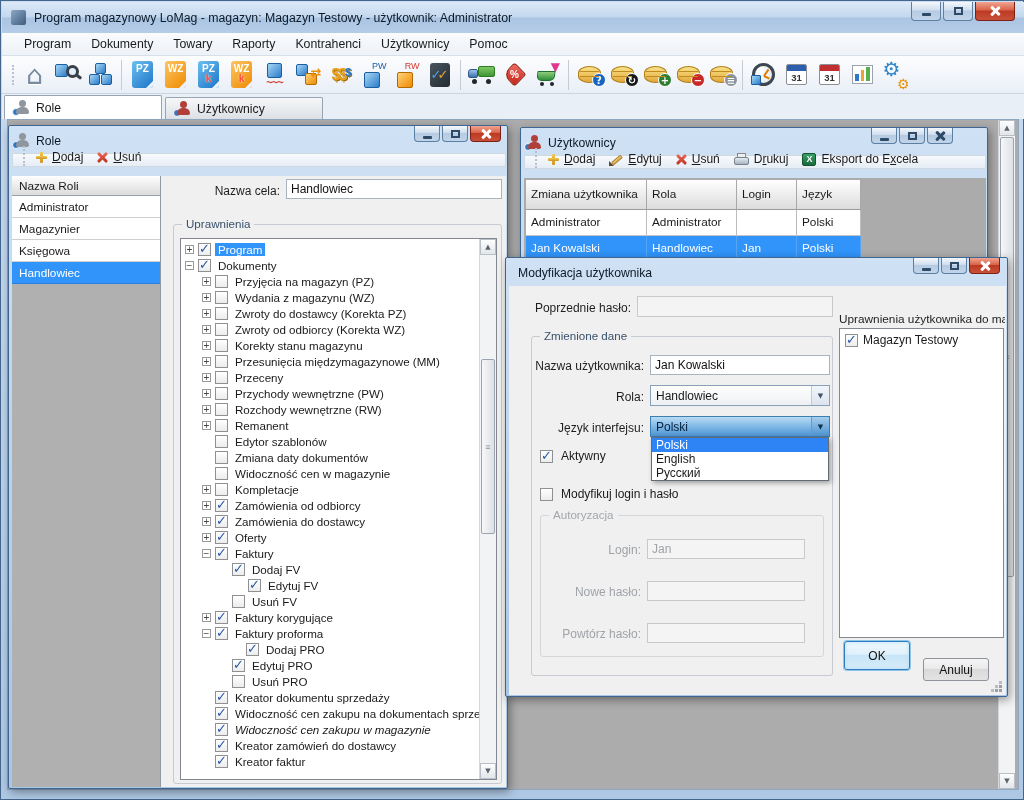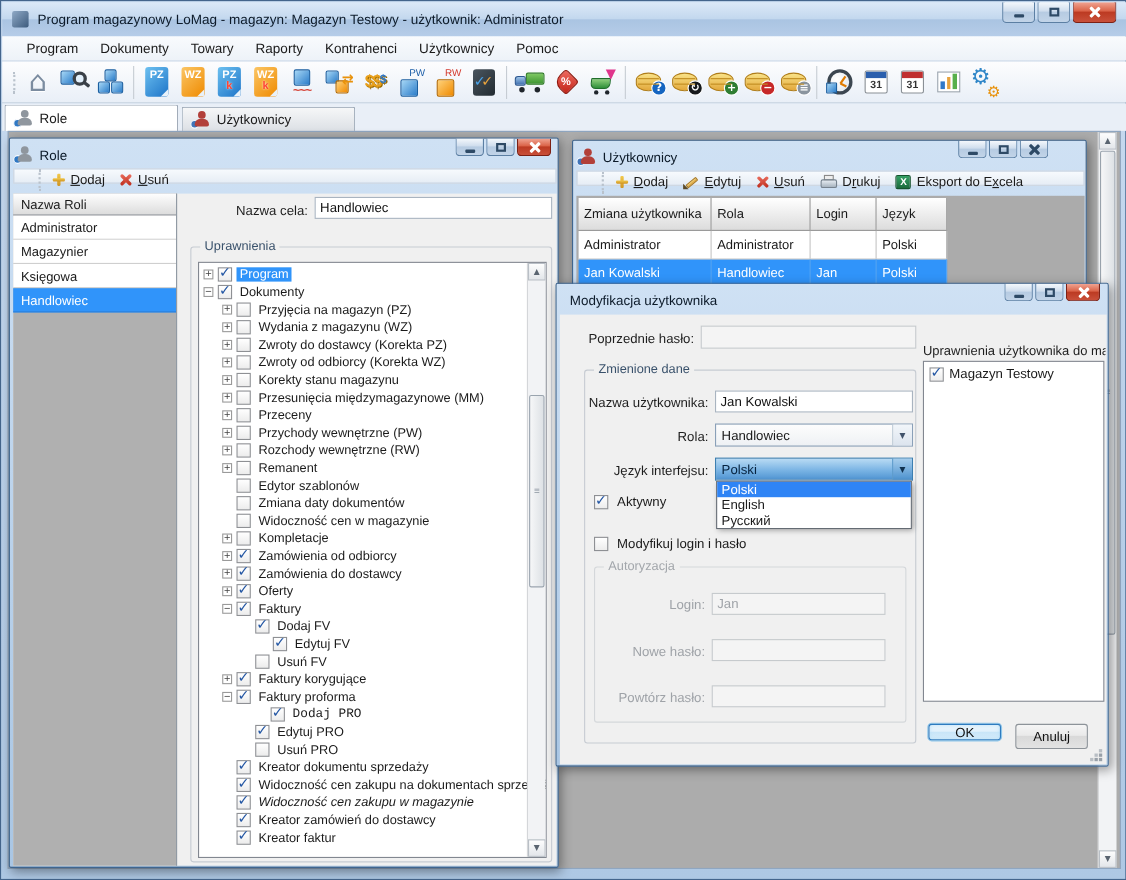--- a/index.html
+++ b/index.html
@@ -55,21 +55,21 @@
   .sbtn{height:16px;display:flex;align-items:center;justify-content:center;background:linear-gradient(#fdfdfd,#e3e6ea);border:1px solid #b9bfc6;box-sizing:border-box;color:#5a6470;font-size:7px}
   .sthumb{position:absolute;left:1px;width:14px;border:1px solid #9aa4ae;border-radius:2px;background:linear-gradient(90deg,#f6f7f8,#dde1e5);box-sizing:border-box}
   .sthumb::after{content:"≡";position:absolute;left:50%;top:50%;transform:translate(-50%,-55%);color:#8b95a0;font-size:9px}
   #mdi-vscroll{left:997px;top:119px;height:669px;z-index:5}
 
   
   .win{position:absolute;background:linear-gradient(#cfe1f4,#a9c6e4);border:1px solid #3f6690;border-radius:2px;
        box-shadow:2px 3px 10px rgba(0,0,0,.38);box-sizing:border-box}
   .wtitle{position:absolute;left:4px;top:3px;right:4px;height:23px;display:flex;align-items:center;gap:7px;font-size:12.2px;color:#0c1a29}
   .wtoolbar{position:absolute;left:3px;height:14px;background:linear-gradient(#f7fafd,#e6edf5);border:1px solid #d0d8e2;
-            display:flex;align-items:flex-start;box-sizing:border-box;padding-left:18px}
+            display:flex;align-items:flex-end;box-sizing:border-box;padding-left:6px}
   .ttb{display:flex;align-items:center;gap:5px;padding:2px 7px;font-size:12px}
   .wclient{position:absolute;left:3px;background:#f0f0f0;box-sizing:border-box}
   .wbtns.small .wb{height:16px;width:26px}
   .wbtns.small .wb.close{width:31px}
 
   
   #role-list{position:absolute;left:0;top:0;width:148px;height:100%;background:#b0b0b0;border-right:1px solid #919aa4}
   .rl-head{height:19px;background:linear-gradient(#fefefe,#dcdcdc);border-bottom:1px solid #9aa0a8;display:flex;align-items:center;padding-left:7px;font-size:11.8px}
   .rl-row{height:21px;background:#fff;border-bottom:1px solid #cfcfcf;display:flex;align-items:center;padding-left:7px;font-size:11.8px}
   .rl-row.sel{background:#3094fa;color:#fff;border-bottom-color:#2a7fdb}
@@ -554,21 +554,21 @@
             <div class="tree-row" style="padding-left: 21px;">
               <span class="exp">+</span>
               <span class="cb checked"></span>
               <span class="tree-label">Faktury korygujące</span>
             </div>
             <div class="tree-row" style="padding-left: 21px;">
               <span class="exp">−</span>
               <span class="cb checked"></span>
               <span class="tree-label">Faktury proforma</span>
             </div>
-            <div class="tree-row" style="padding-left: 52px; font-family: Liberation Mono, monospace;">
+            <div class="tree-row" style="padding-left: 52px;">
               <span class="exp hid"></span>
               <span class="cb checked"></span>
               <span class="tree-label">Dodaj PRO</span>
             </div>
             <div class="tree-row" style="padding-left: 38px;">
               <span class="exp hid"></span>
               <span class="cb checked"></span>
               <span class="tree-label">Edytuj PRO</span>
             </div>
             <div class="tree-row" style="padding-left: 38px;">
@@ -741,17 +741,17 @@
         <span class="legend">Autoryzacja</span>
         <div class="lbl r dis" style="left:0px;top:27px;width:100px">Login:</div>
         <input class="txt dis" style="left: 106px; top: 23px; width: 158px; height: 20px;" disabled="" value="Jan">
         <div class="lbl r dis" style="left:0px;top:69px;width:100px">Nowe hasło:</div>
         <input class="txt dis" style="left: 106px; top: 65px; width: 158px; height: 20px;" disabled="">
         <div class="lbl r dis" style="left:0px;top:111px;width:100px">Powtórz hasło:</div>
         <input class="txt dis" style="left: 106px; top: 107px; width: 158px; height: 20px;" disabled="">
       </div>
     </div>
 
-    <div class="btn def" style="left:335px;top:372px;width:66px;height:15px">OK</div>
+    <div class="btn def" style="left:335px;top:355px;width:66px;height:29px">OK</div>
     <div class="btn" style="left:414px;top:372px;width:66px;height:23px">Anuluj</div>
     <div class="rgrip" style="right:4px;bottom:3px"></div>
   </div>
 </div>
 
 </body></html>

